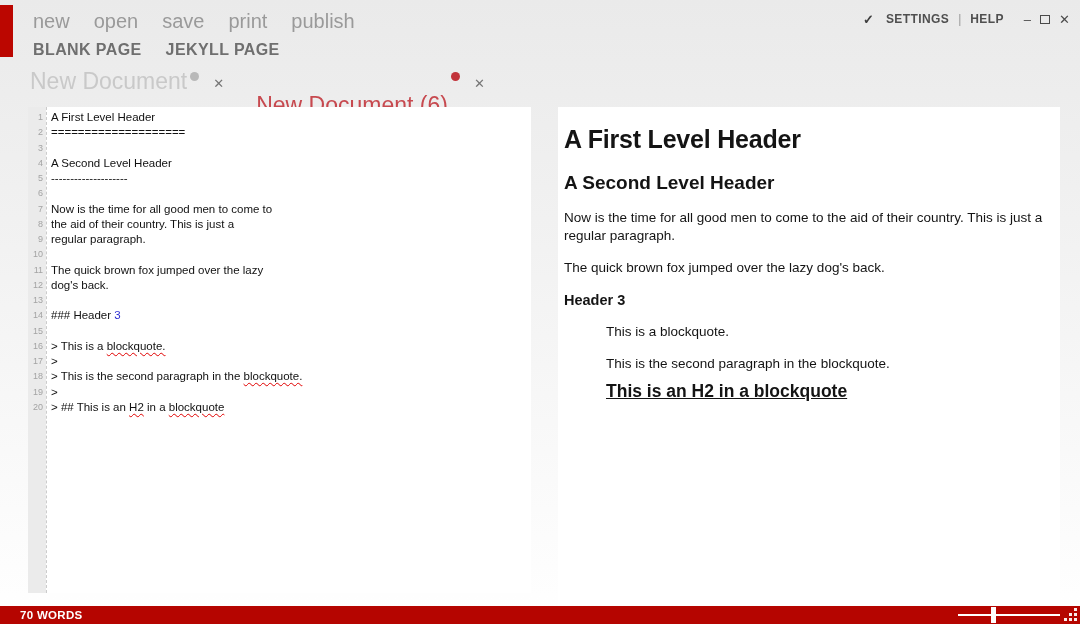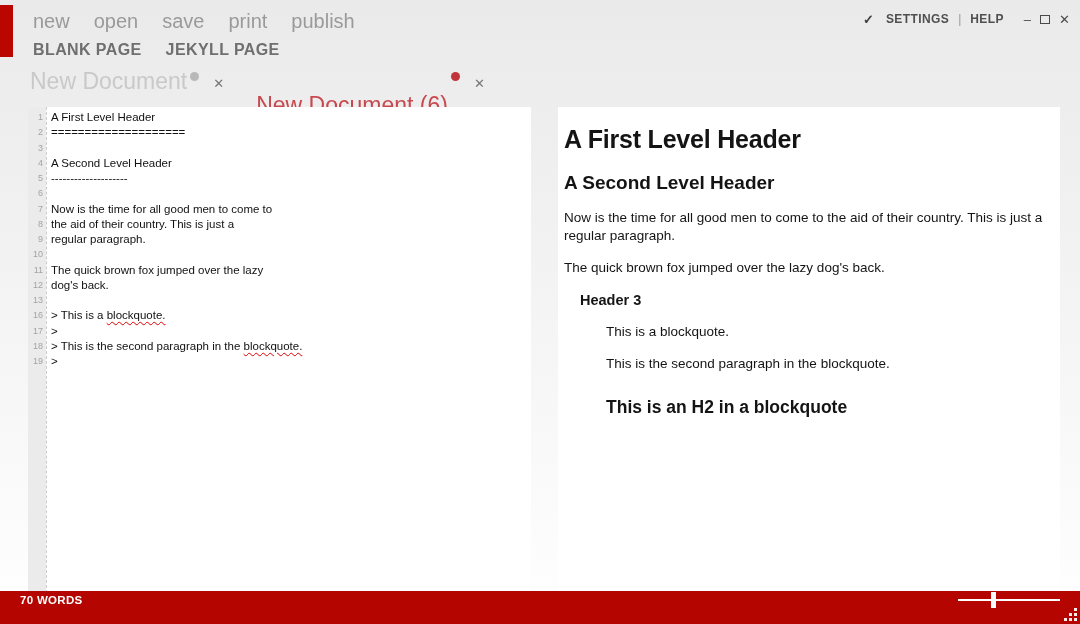--- a/index.html
+++ b/index.html
@@ -41,29 +41,29 @@
   .code{padding-left:5px;font-size:11.5px;color:#111;white-space:pre;}
   .code .num{color:#2e2ed2;}
   .code .sp{text-decoration-line:underline;text-decoration-style:wavy;text-decoration-color:#e00000;
     text-decoration-thickness:1px;text-underline-offset:2px;margin-top:21px;}
 
   
   .preview{position:absolute;left:558px;top:107px;width:502px;height:498px;background:#fff;
     padding:8px 14px 0 6px;box-sizing:border-box;color:#141414;overflow:hidden;}
   .pv-h1{font-size:25px;font-weight:700;margin:10px 0 0;letter-spacing:-.2px;}
   .pv-h2{font-size:19px;font-weight:700;margin:18px 0 0;}
-  .pv-h3{font-size:14.5px;font-weight:700;margin:15px 16px 0;}
+  .pv-h3{font-size:14.5px;font-weight:700;margin:15px 0 0;}
   .pv-p{font-size:13.5px;margin:15px 0 0;line-height:17.5px;}
   .pv-bq{margin:15px 0 0 42px;}
   .pv-bq .pv-p{}
   .pv-bq .pv-p:first-child{margin-top:12px;}
-  .pv-bq .pv-h2{font-size:17.5px;margin-top:24px;}
-
-  
-  .statusbar{position:absolute;left:0;right:0;bottom:0;height:33px;background:#b50500;color:#fff;}
+  .pv-bq .pv-h2{font-size:17.5px;margin-top:8px;text-decoration:underline;}
+
+  
+  .statusbar{position:absolute;left:0;right:0;bottom:0;height:18px;background:#b50500;color:#fff;}
   .word-count{position:absolute;left:20px;top:0;line-height:19px;font-size:11.5px;font-weight:700;letter-spacing:.3px;}
   .slider-track{position:absolute;left:958px;top:8px;width:102px;height:2px;background:#fff;cursor:pointer;}
   .slider-handle{position:absolute;left:991px;top:1px;width:5px;height:16px;background:#fff;cursor:ew-resize;}
   .resize-grip{position:absolute;right:3px;bottom:3px;width:13px;height:13px;cursor:nwse-resize;}
   .grip-dot{position:absolute;left:10px;top:10px;width:3px;height:3px;background:rgba(255,255,255,.92);
     box-shadow:0 -5px 0 rgba(255,255,255,.92),0 -10px 0 rgba(255,255,255,.92),
                -5px 0 0 rgba(255,255,255,.92),-5px -5px 0 rgba(255,255,255,.92),
                -10px 0 0 rgba(255,255,255,.92);}
 </style>
 </head>
@@ -158,34 +158,46 @@
         </div>
         <div class="line">
           <span class="ln">12</span>
           <span class="code"><span>dog's back.</span></span>
         </div>
         <div class="line">
           <span class="ln">13</span>
           <span class="code"></span>
         </div>
         <div class="line">
+          <span class="ln">14</span>
+          <span class="code"><span>### Header </span><span class="num">3</span></span>
+        </div>
+        <div class="line">
+          <span class="ln">15</span>
+          <span class="code"></span>
+        </div>
+        <div class="line">
           <span class="ln">16</span>
           <span class="code"><span>&gt; This is a </span><span class="sp">blockquote.</span></span>
         </div>
         <div class="line">
           <span class="ln">17</span>
           <span class="code"><span>&gt;</span></span>
         </div>
         <div class="line">
           <span class="ln">18</span>
           <span class="code"><span>&gt; This is the second paragraph in the </span><span class="sp">blockquote.</span></span>
         </div>
         <div class="line">
           <span class="ln">19</span>
           <span class="code"><span>&gt;</span></span>
+        </div>
+        <div class="line">
+          <span class="ln">20</span>
+          <span class="code"><span>&gt; ## This is an </span><span class="sp">H2</span><span> in a </span><span class="sp">blockquote</span></span>
         </div>
       </div>
   </div>
 
   <div class="preview" id="preview">
       <div class="pv-h1">A First Level Header</div>
       <div class="pv-h2">A Second Level Header</div>
       <div class="pv-p">Now is the time for all good men to come to the aid of their country. This is just a regular paragraph.</div>
       <div class="pv-p">The quick brown fox jumped over the lazy dog's back.</div>
       <div class="pv-h3">Header 3</div>

